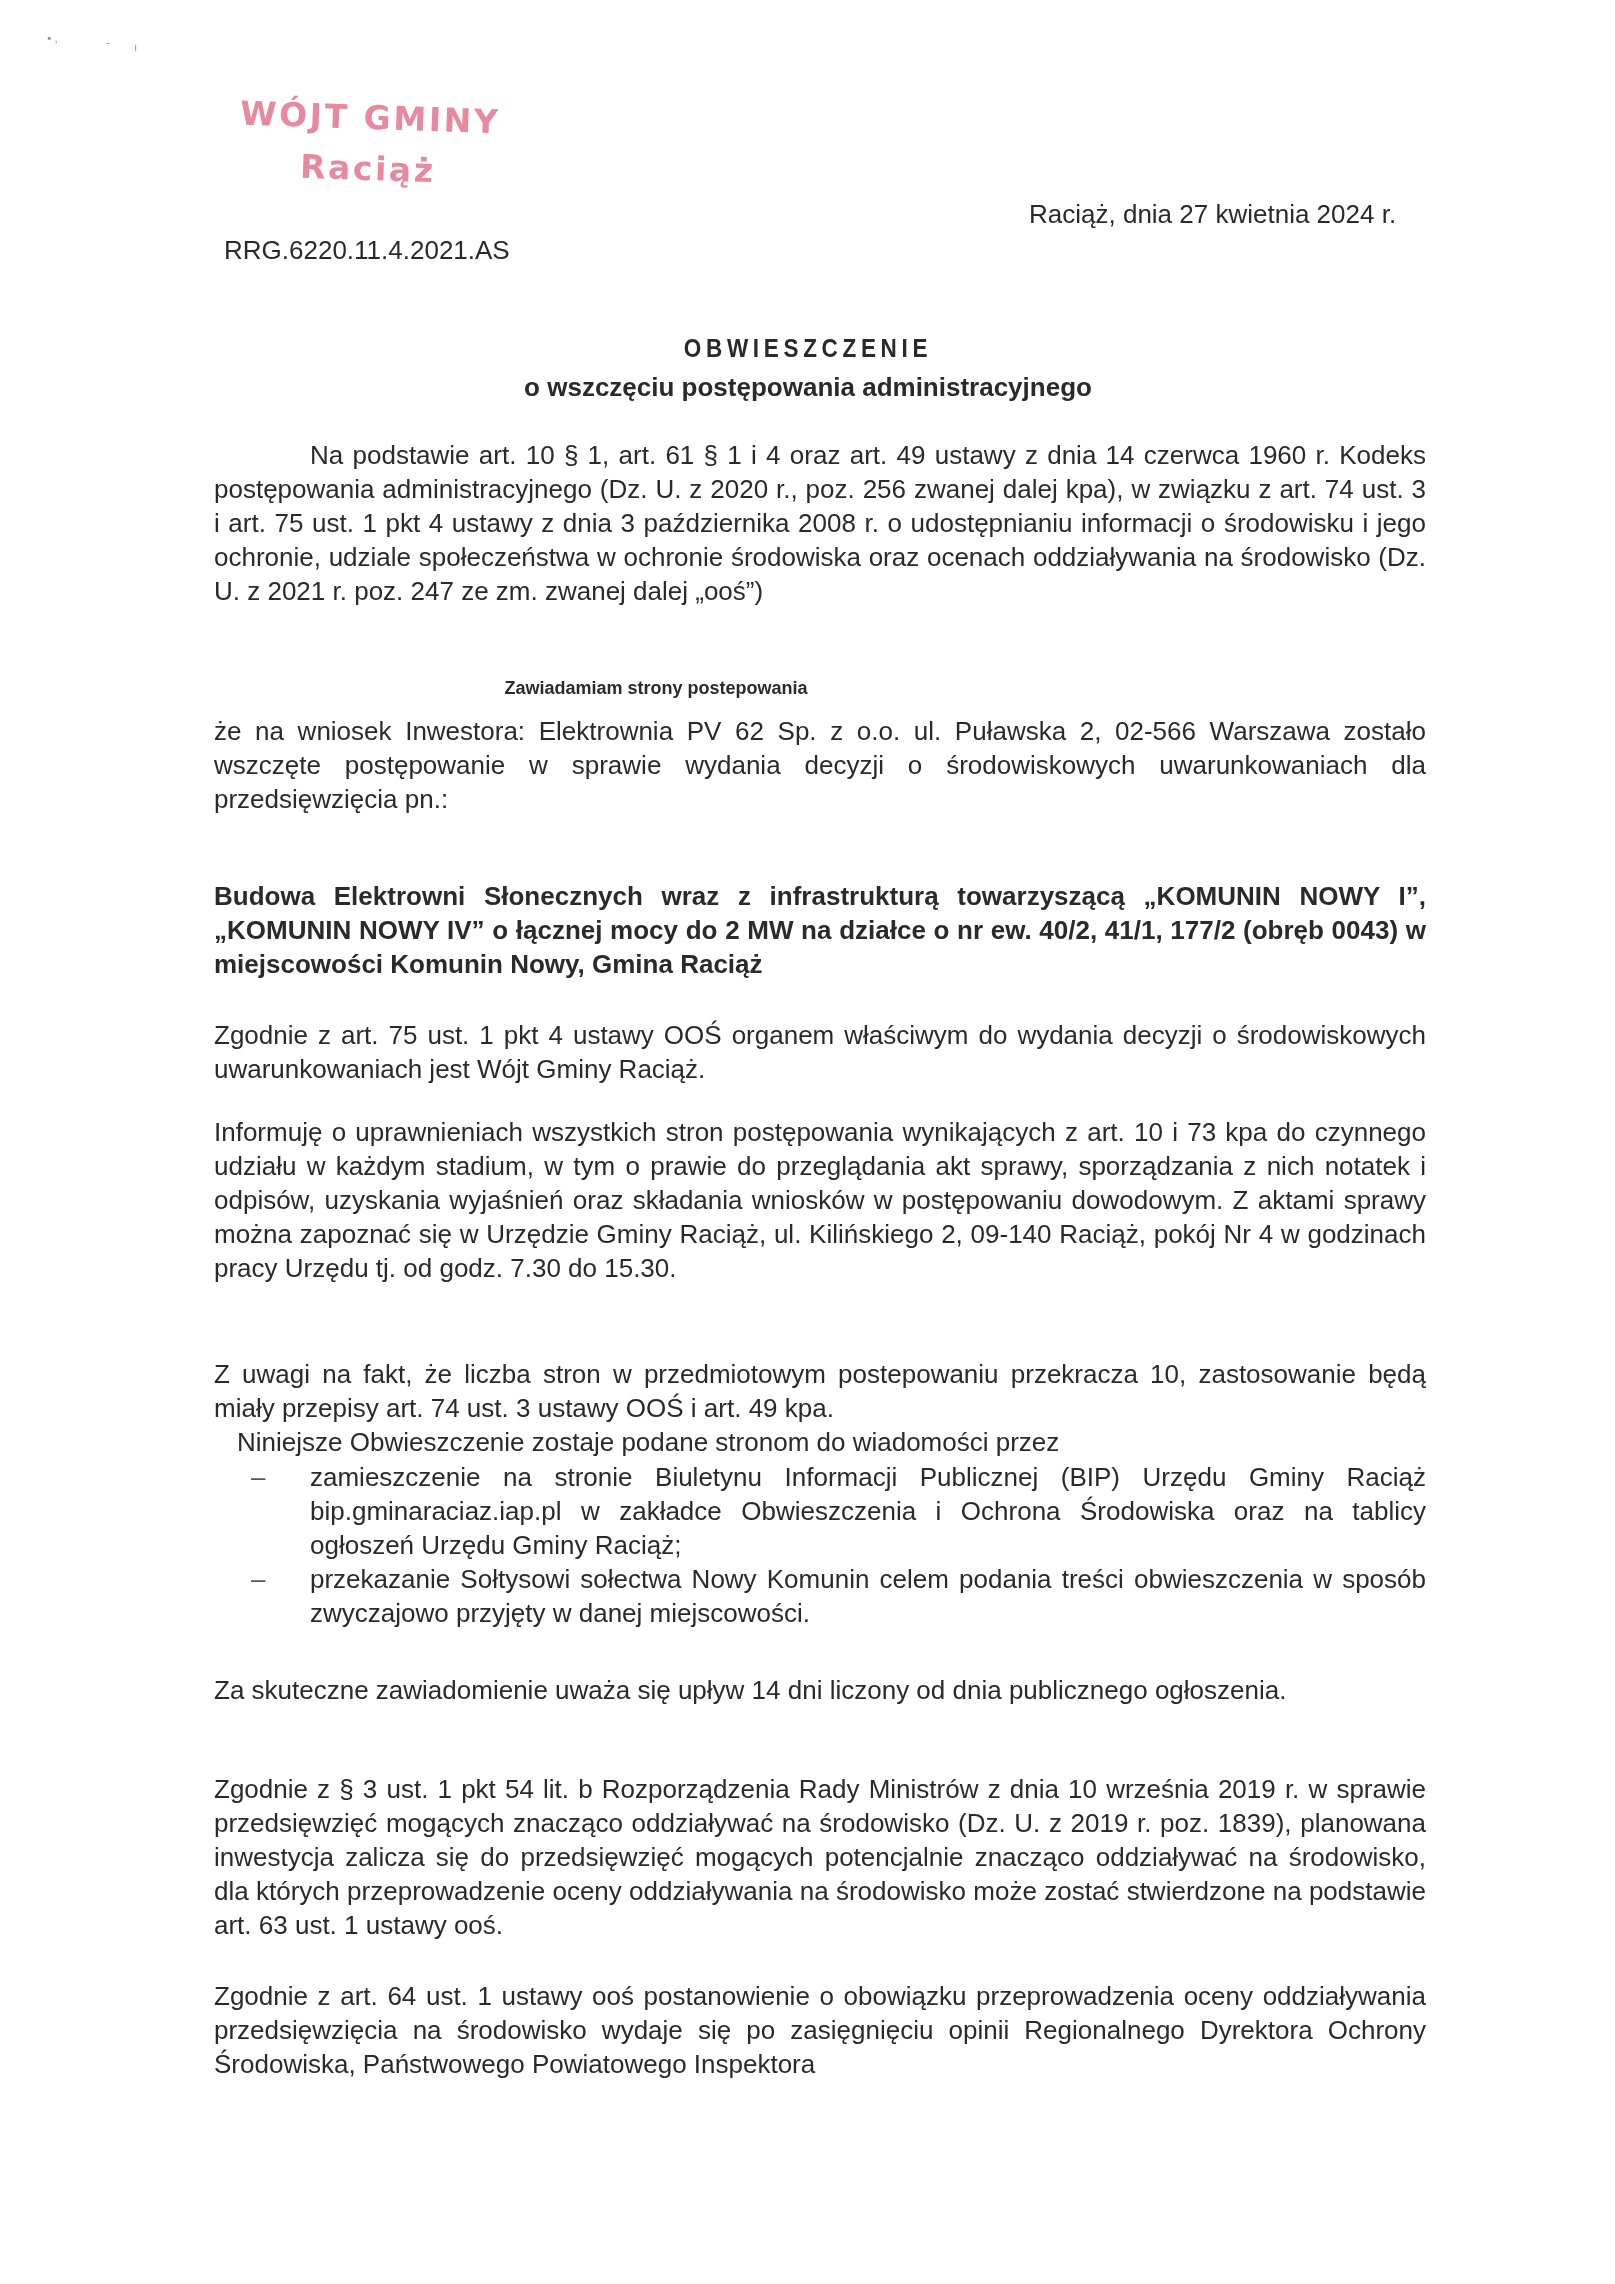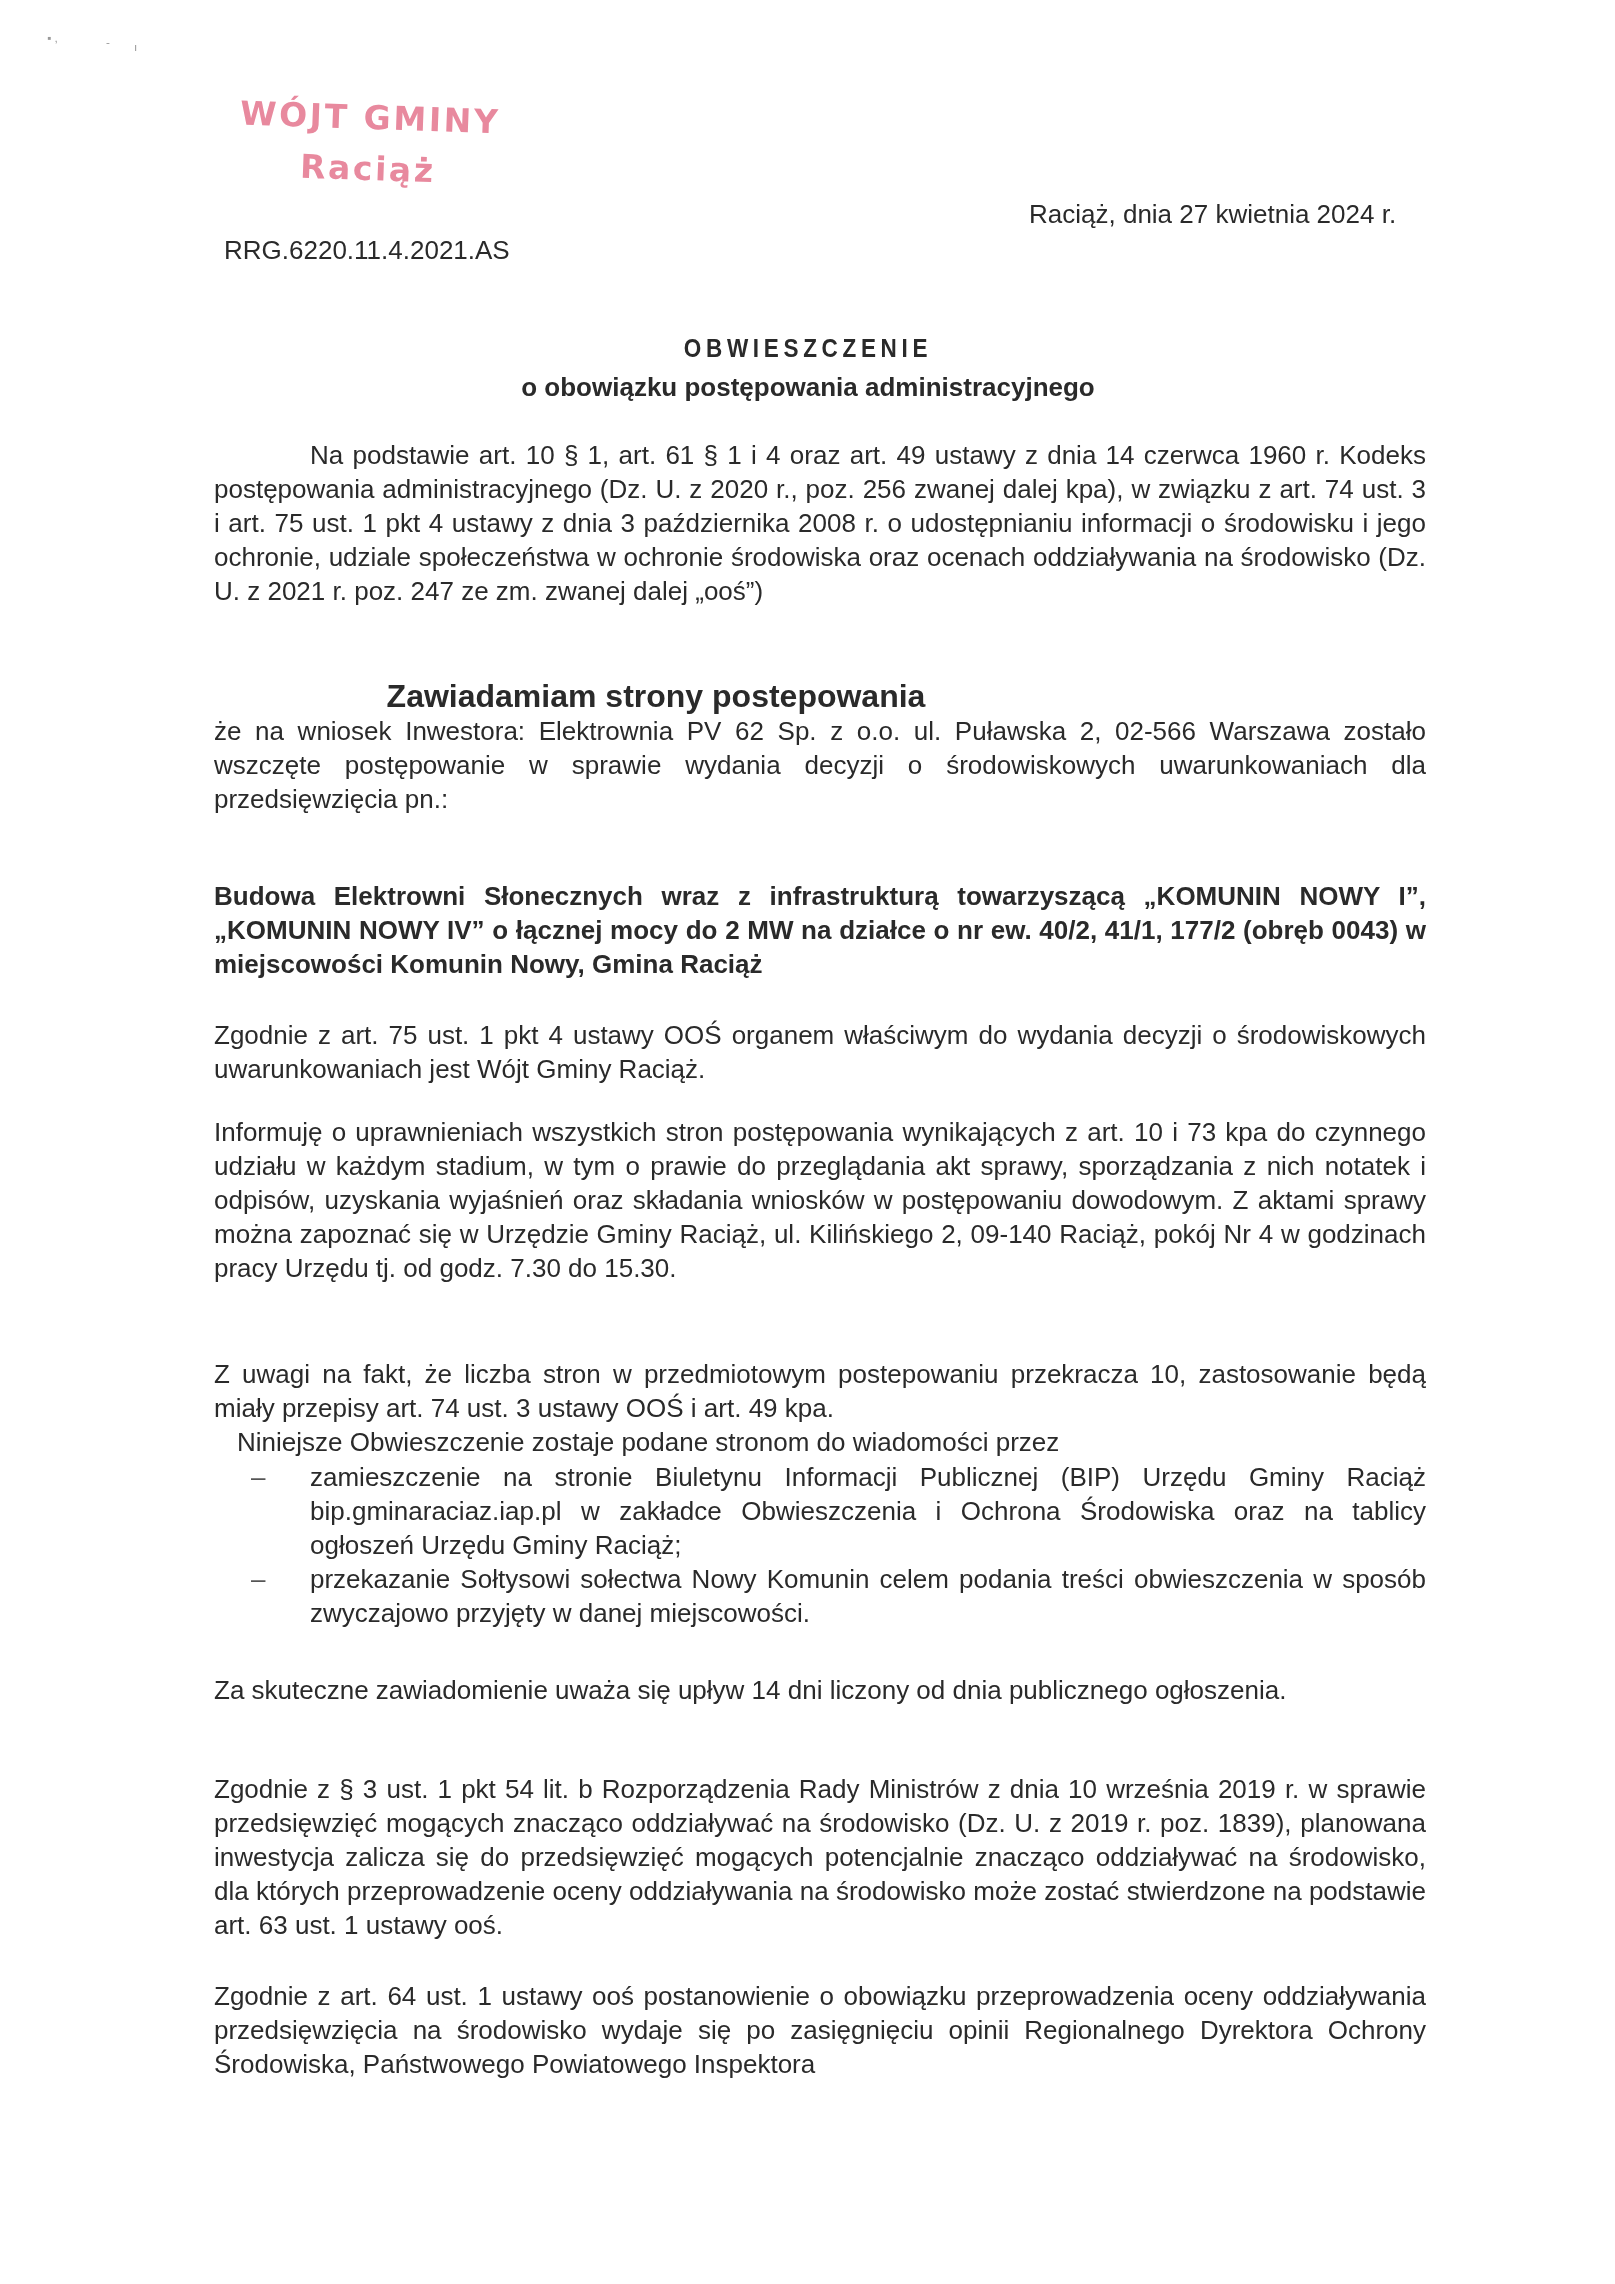--- a/index.html
+++ b/index.html
@@ -26,41 +26,41 @@
       left: 0; width: 1616px; top: 372px; text-align: center;
       font-size: 26px; font-weight: bold;
     }
     .para {
       left: 214px; width: 1212px; font-size: 26px; line-height: 34px;
       text-align: justify; text-align-last: left;
     }
     .para.indent { text-indent: 96px; }
     .para.bold { font-weight: bold; }
     .center-heading {
-      left: 0; width: 1312px; text-align: center; font-size: 32px; font-weight: bold;
+      left: 0; width: 1312px; text-align: center; font-size: 18px; font-weight: bold;
     }
     .list { left: 214px; width: 1212px; font-size: 26px; line-height: 34px; }
     .list-item { position: relative; padding-left: 96px; text-align: justify; text-align-last: left; margin-bottom: 0; }
     .dash { position: absolute; left: 37px; top: 0; color: #555; }
   </style>
 </head>
 <body>
 
 <span class="abs scan-mark" style="left:47px;top:31px;">▪ ,</span>
 <span class="abs scan-mark" style="left:106px;top:35px;">-</span>
 <span class="abs scan-mark" style="left:134px;top:40px;">ı</span>
 
 <div class="abs stamp stamp-l1">WÓJT GMINY</div>
 <div class="abs stamp stamp-l2">Raciąż</div>
 
 <div class="abs ref">RRG.6220.11.4.2021.AS</div>
 <div class="abs date">Raciąż, dnia 27 kwietnia 2024 r.</div>
 
 <div class="abs title">OBWIESZCZENIE</div>
-<div class="abs subtitle">o obowiązku postępowania administracyjnego</div>
+<div class="abs subtitle">o wszczęciu postępowania administracyjnego</div>
 
 <div class="abs para indent" style="top:438px;">Na podstawie art. 10 § 1, art. 61 § 1 i 4 oraz art. 49 ustawy z dnia 14 czerwca 1960 r. Kodeks postępowania administracyjnego (Dz. U. z 2020 r., poz. 256 zwanej dalej kpa), w związku z art. 74 ust. 3 i art. 75 ust. 1 pkt 4 ustawy z dnia 3 października 2008 r. o udostępnianiu informacji o środowisku i jego ochronie, udziale społeczeństwa w ochronie środowiska oraz ocenach oddziaływania na środowisko (Dz. U. z 2021 r. poz. 247 ze zm. zwanej dalej „ooś”)</div>
 
 <div class="abs center-heading" style="top:678px;">Zawiadamiam strony postepowania</div>
 
 <div class="abs para" style="top:714px;">że na wniosek Inwestora: Elektrownia PV 62 Sp. z o.o. ul. Puławska 2, 02-566 Warszawa zostało wszczęte postępowanie w sprawie wydania decyzji o środowiskowych uwarunkowaniach dla przedsięwzięcia pn.:</div>
 
 <div class="abs para bold" style="top:879px;">Budowa Elektrowni Słonecznych wraz z infrastrukturą towarzyszącą „KOMUNIN NOWY I”, „KOMUNIN NOWY IV” o łącznej mocy do 2 MW na działce o nr ew. 40/2, 41/1, 177/2 (obręb 0043) w miejscowości Komunin Nowy, Gmina Raciąż</div>
 
 <div class="abs para" style="top:1018px;">Zgodnie z art. 75 ust. 1 pkt 4 ustawy OOŚ organem właściwym do wydania decyzji o środowiskowych uwarunkowaniach jest Wójt Gminy Raciąż.</div>

